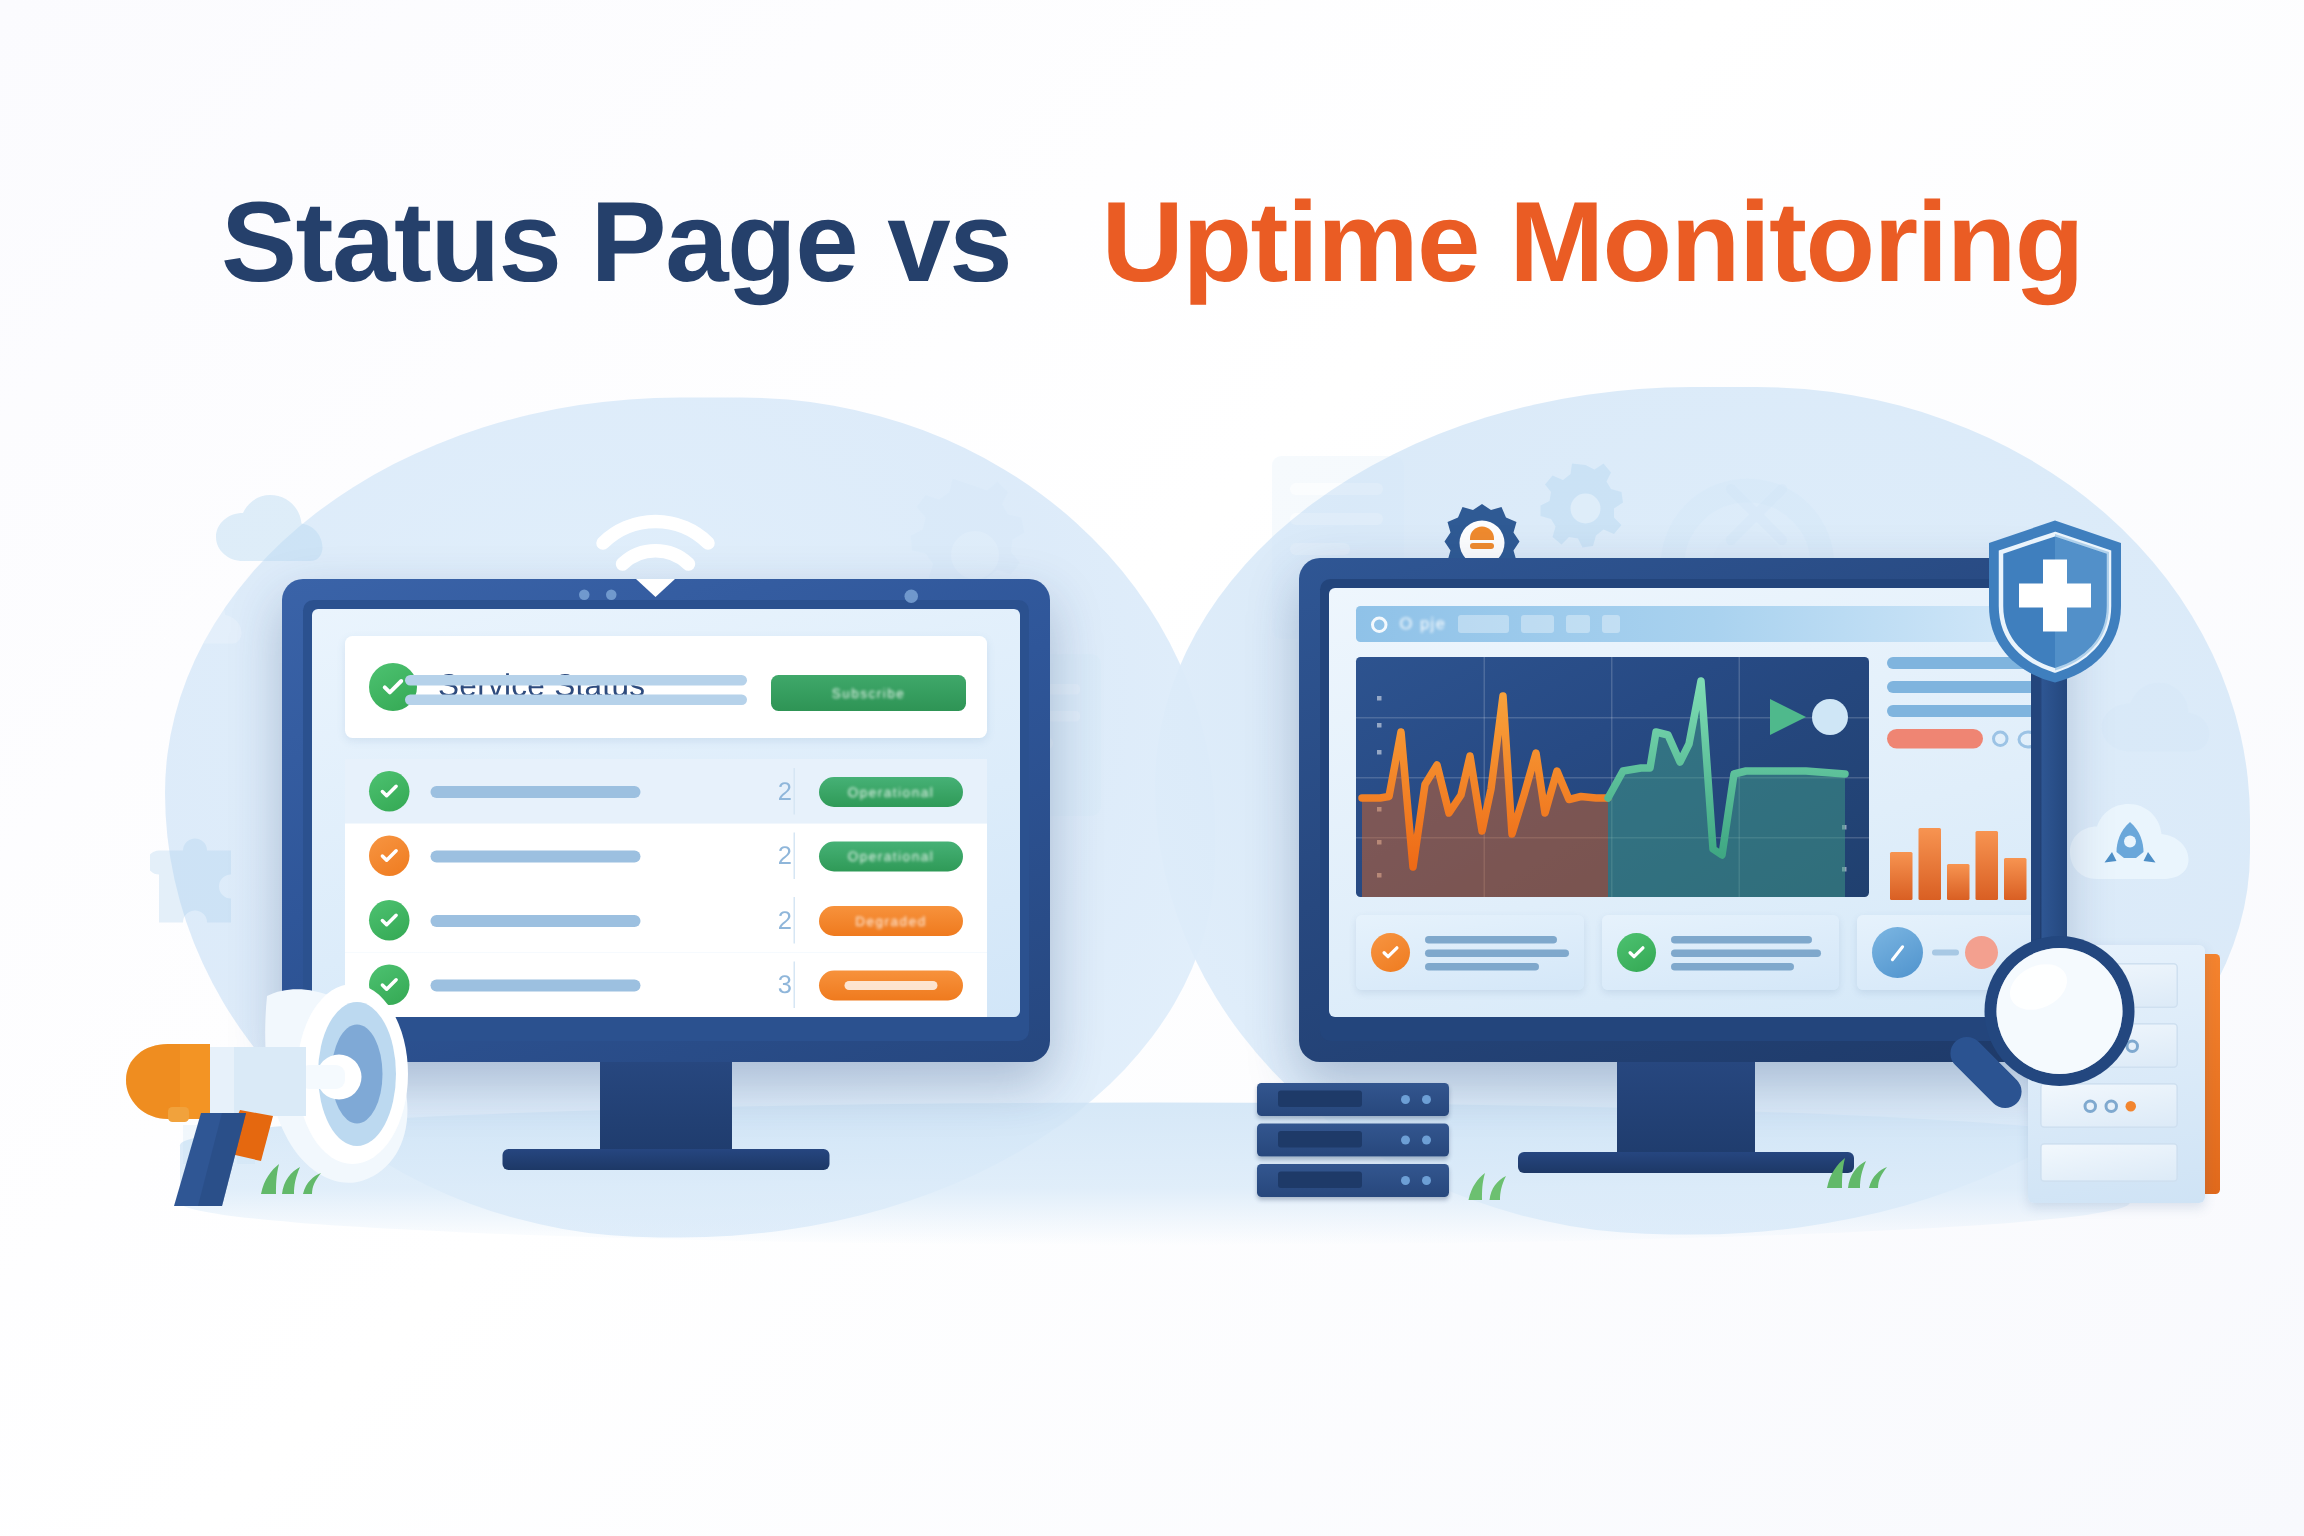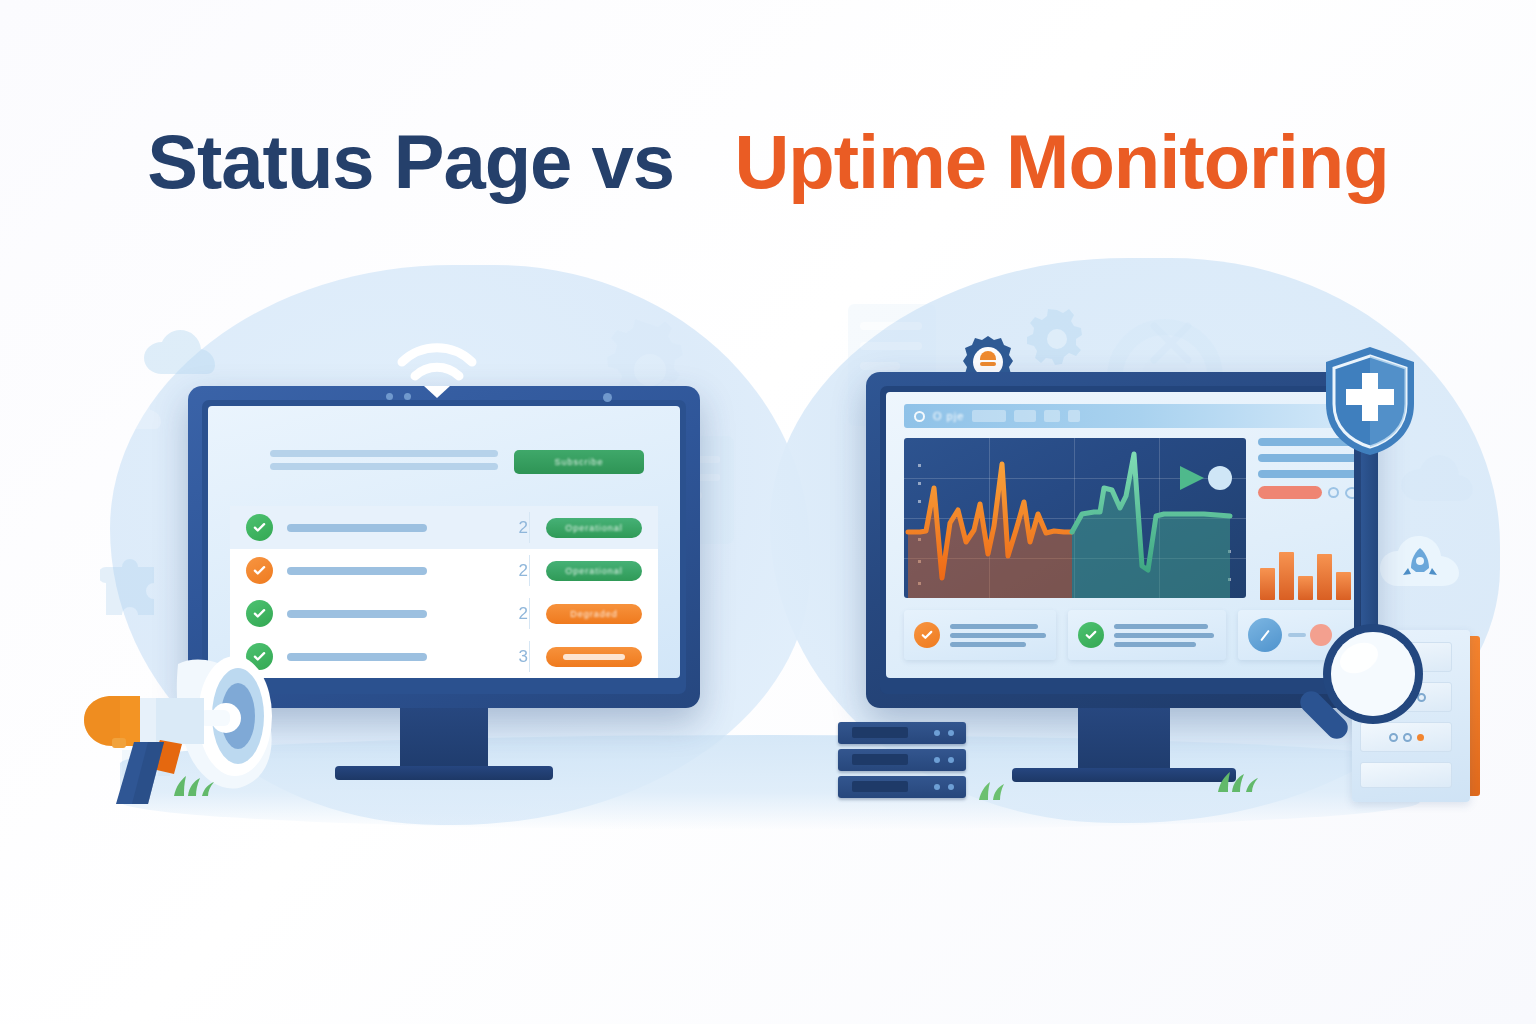--- a/index.html
+++ b/index.html
@@ -337,20 +337,32 @@
 
   <div class="monitor" style="left:188px;top:386px;width:512px;height:322px;">
     <div class="bezel"></div>
     <div class="bezel-inner"></div>
     <div class="camdot" style="left:198px;top:7px;"></div>
     <div class="camdot" style="left:216px;top:7px;"></div>
     <div class="camdot" style="left:415px;top:7px;width:9px;height:9px;"></div>
 
     <div class="screen">
 
+      <div class="sp-header">
+        <div class="chk green" style="width:32px;height:32px;">
+          <svg width="18" height="18" viewBox="0 0 18 18">
+              <path fill="none" stroke="#fff" stroke-width="2.6" stroke-linecap="round" stroke-linejoin="round" d="M3.5 9.2l3.4 3.4L14.5 5"></path>
+            </svg>
+        </div>
+        <div class="sp-title">Service Status</div>
+        <div class="sp-brand">
+          <span>X SERVICE</span>
+          <span class="dot2"></span>
+        </div>
+      </div>
       <div class="sp-subbars">
         <div class="bar" style="width:228px;margin-bottom:6px;"></div>
         <div class="bar" style="width:228px;"></div>
       </div>
       <div class="sp-cta">
         <span class="pseudo">Subscribe</span>
       </div>
 
       <div class="sp-row alt" style="top:100px;">
         <div class="chk green" style="width:27px;height:27px;">

